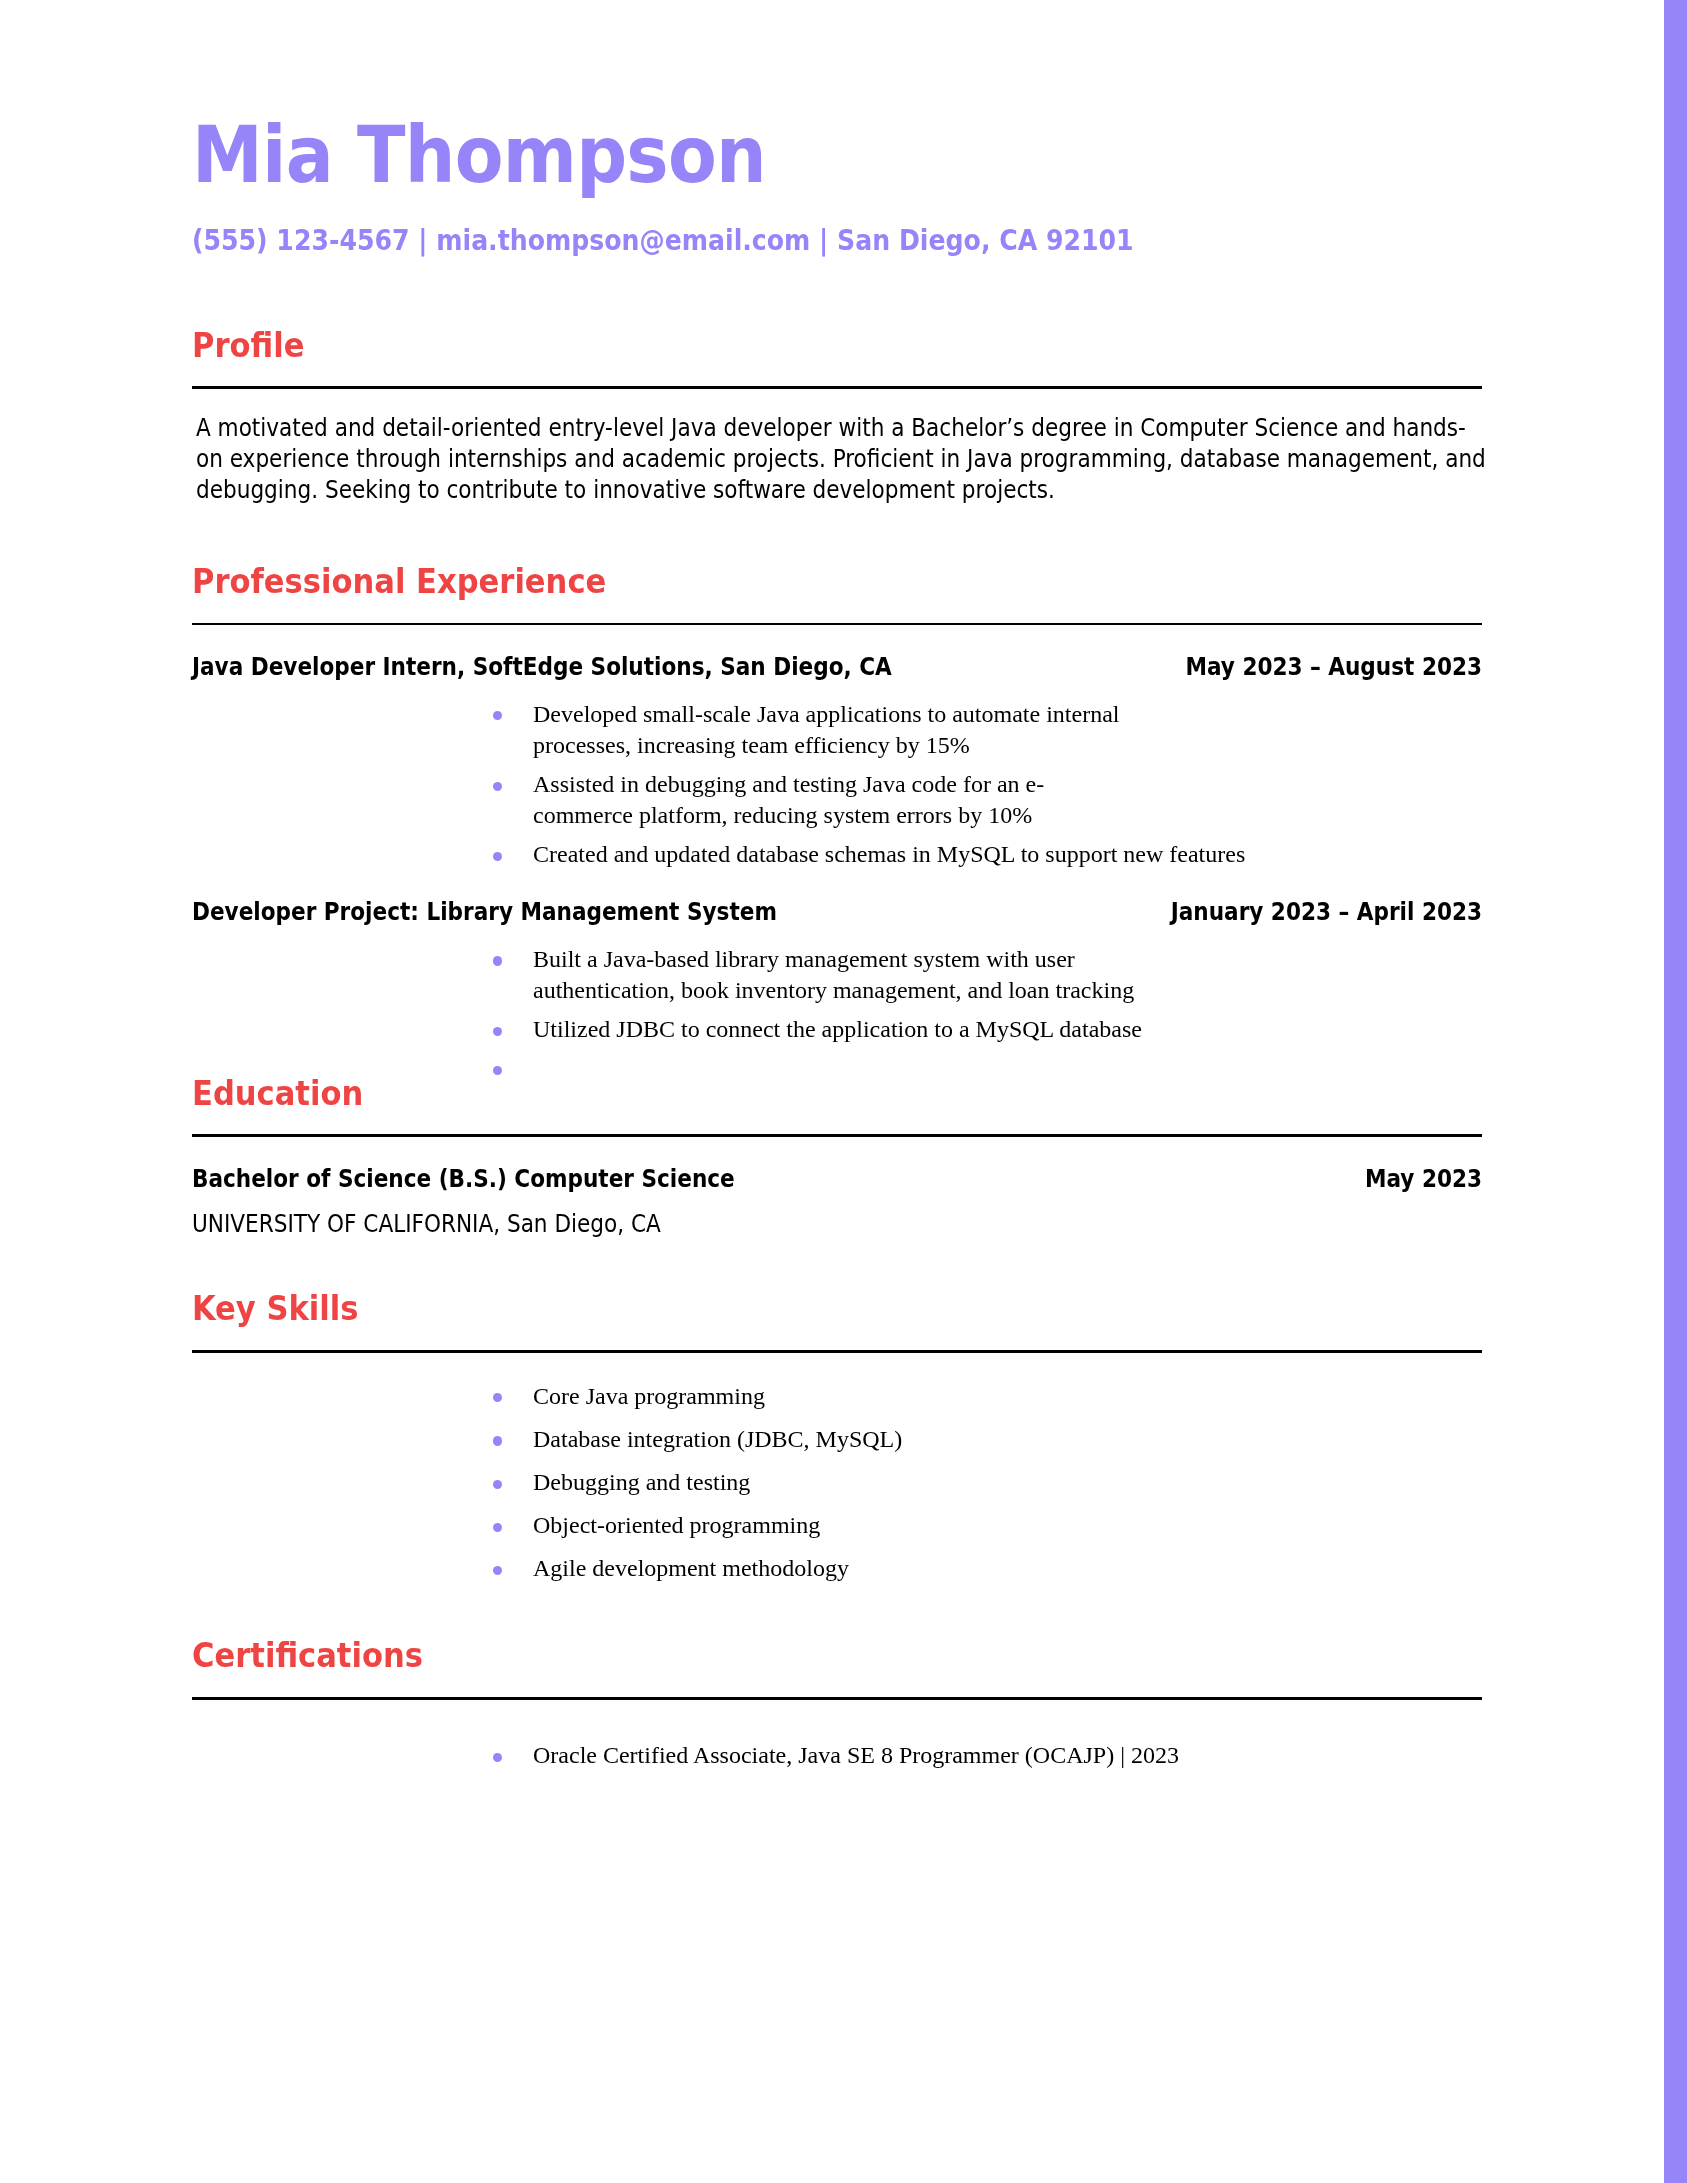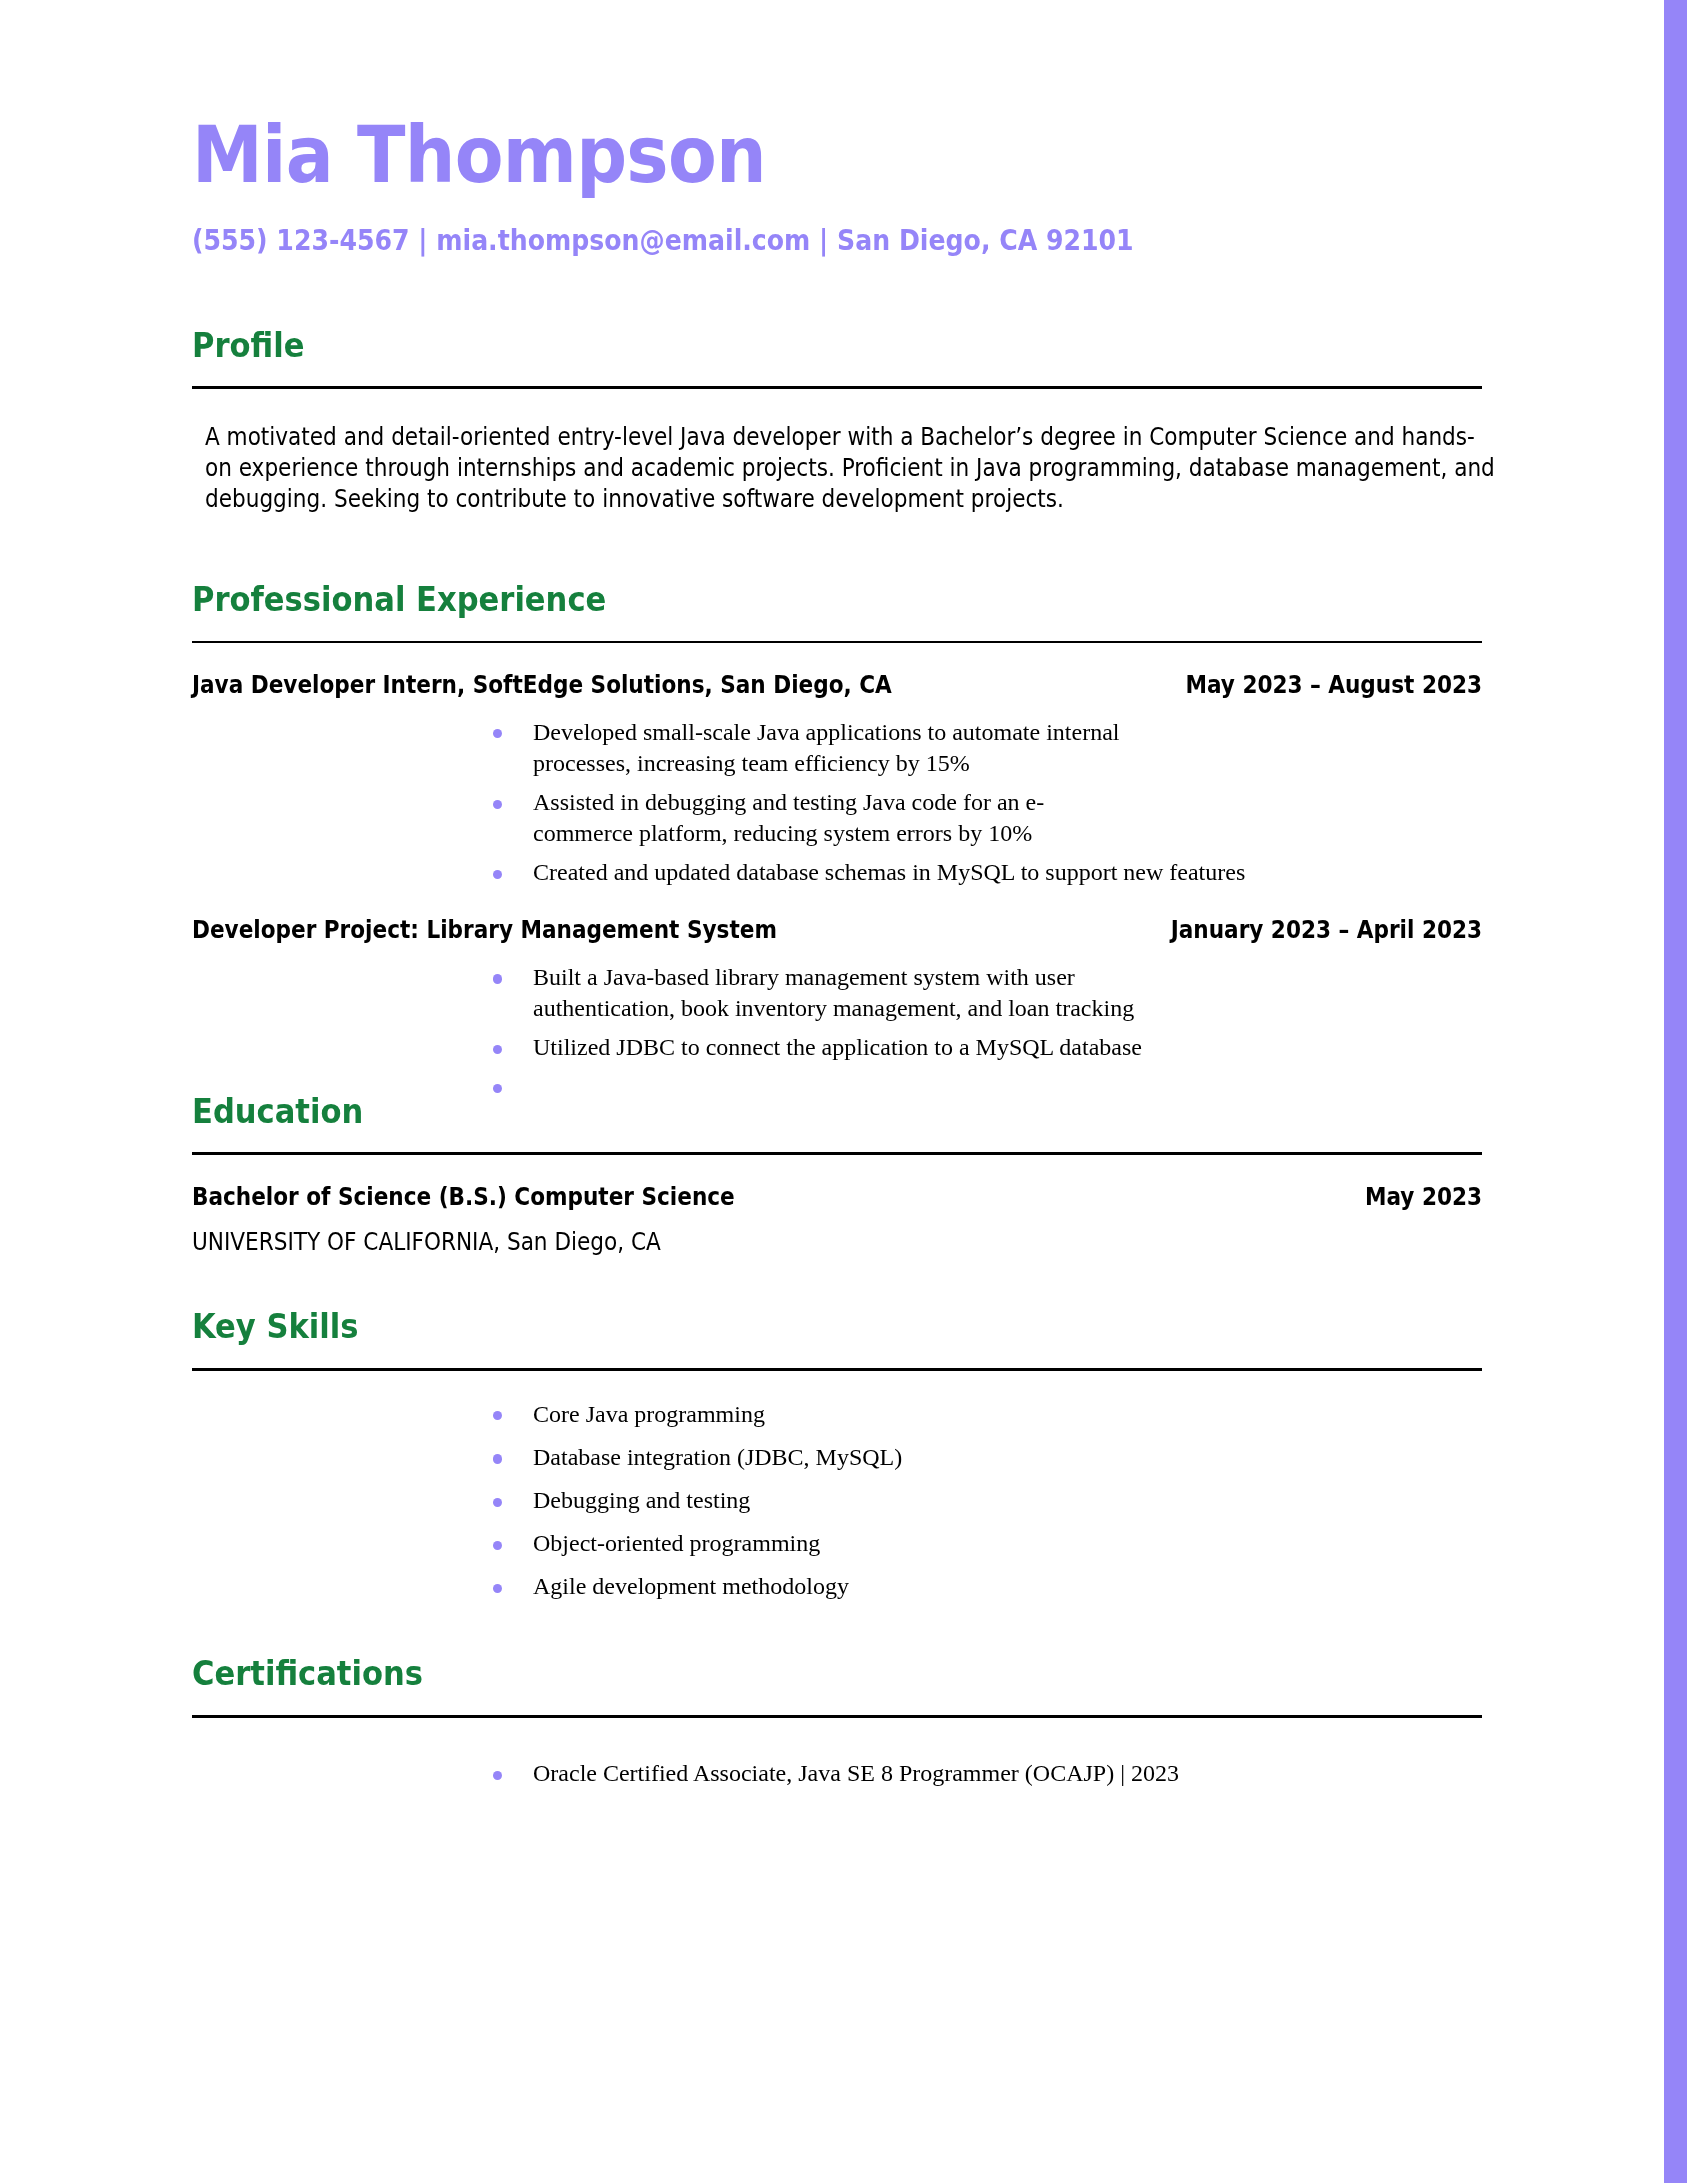--- a/index.html
+++ b/index.html
@@ -58,21 +58,21 @@
   }
 
   
   .section { margin: 0; }
   .section-title {
     font-family: "DejaVu Sans Condensed", "Liberation Sans Narrow", "Liberation Sans", sans-serif;
     font-weight: bold;
     font-stretch: condensed;
     font-size: 34px;
     line-height: 1.0;
-    color: #15803d;
+    color: #ef4444;
     margin: 0;
     letter-spacing: 0px;
   }
   .rule {
     width: 1290px;
     height: 2.6px;
     background: #000000;
     margin: 0;
   }
 
@@ -91,21 +91,21 @@
   .sec-certs { padding-top: 54px; }
   .sec-certs .rule { margin-top: 25px; }
 
   
   .body-text {
     font-family: "DejaVu Sans Condensed", "Liberation Sans Narrow", "Liberation Sans", sans-serif;
     font-stretch: condensed;
     font-size: 24px;
     line-height: 1.30;
     color: #000000;
-    margin: 13px;
+    margin: 4px;
     padding-top: 20px;
     width: 1290px;
   }
 
   
   .entry-row {
     display: flex;
     justify-content: space-between;
     align-items: flex-end;
     width: 1290px;

